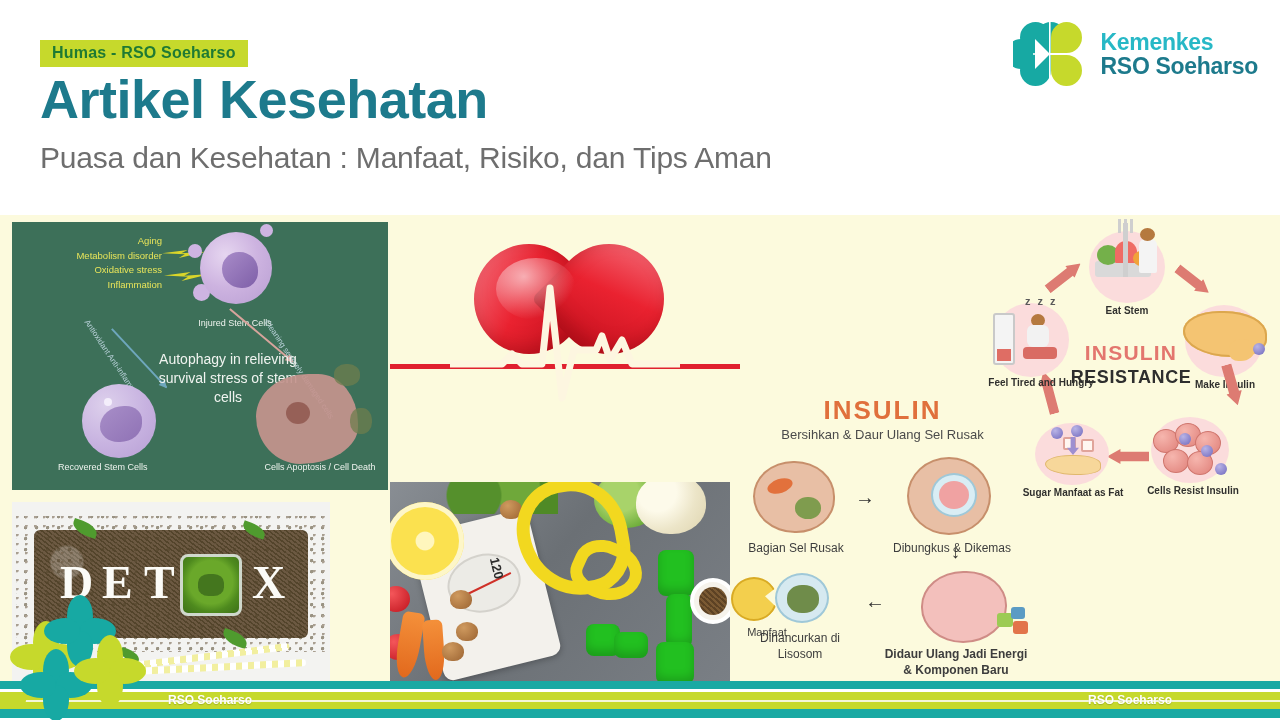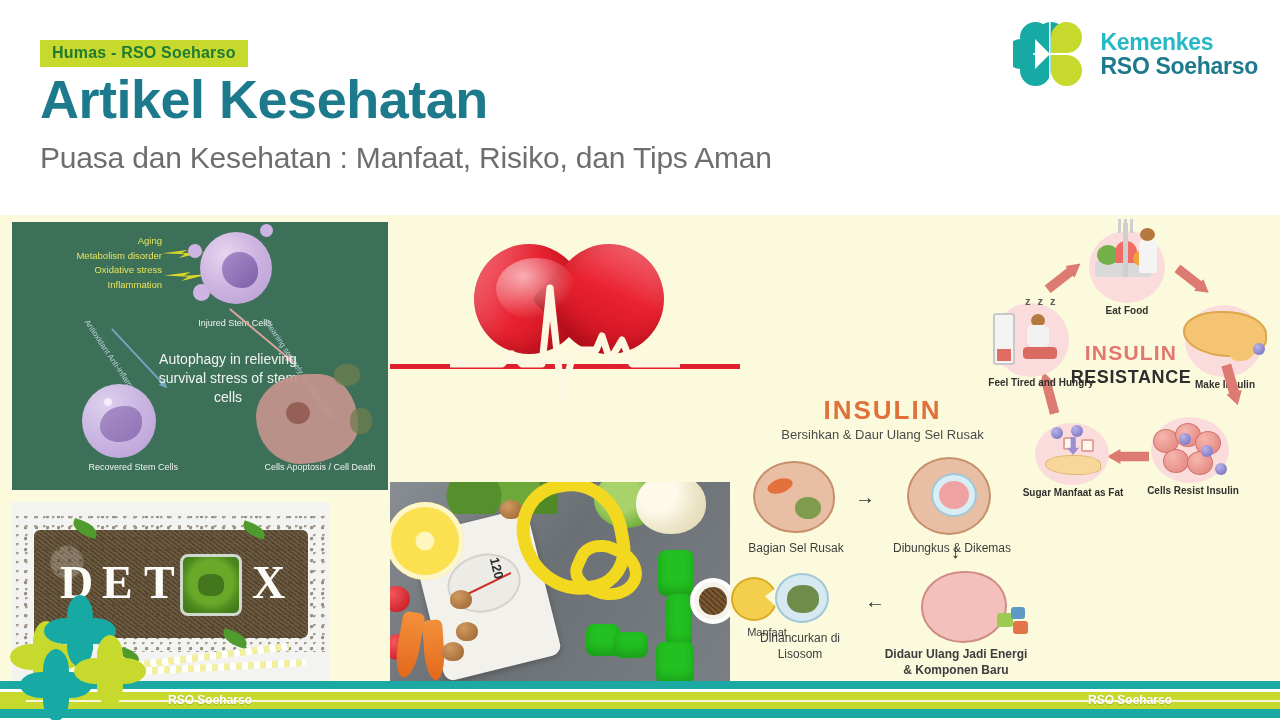--- a/index.html
+++ b/index.html
@@ -72,21 +72,21 @@
     border-radius:48% 52% 45% 55%;
     background:linear-gradient(135deg,#a98cc9,#7e5fa8);
   }
   .blob { position:absolute; border-radius:50%; background:#ceb4e2; }
   #blob-a { left:176px; top:22px; width:14px; height:14px; }
   #blob-b { left:181px; top:62px; width:17px; height:17px; }
   #blob-c { left:248px; top:2px;  width:13px; height:13px; }
 
   .ap-caption { position:absolute; color:#eef3ee; font-size:9px; }
   #cap-injured { left:168px; top:96px; width:110px; text-align:center; }
-  #cap-recovered { left:46px; top:240px; width:120px; text-align:right; }
+  #cap-recovered { left:46px; top:240px; width:120px; text-align:left; }
   #cap-apoptosis { left:238px; top:240px; width:140px; text-align:center; }
 
   #ap-center-text {
     position:absolute; left:136px; top:128px; width:160px;
     text-align:center; color:#f0f4f0; font-size:14px; line-height:1.35;
   }
 
   .diag-label { position:absolute; color:#b6cfd6; font-size:8px; line-height:1.35;
      white-space:nowrap; transform-origin:left top; }
   #lbl-antiox { left:78px; top:96px; transform:rotate(56deg); text-align:center; }
@@ -558,21 +558,21 @@
     <div id="ins-title1">INSULIN</div>
     <div id="ins-title2">RESISTANCE</div>
 
     <div class="ins-node" id="ins-n1"></div>
     <div id="ins-tray"></div>
     <div class="ins-food" id="if1"></div>
     <div class="ins-food" id="if2"></div>
     <div class="ins-food" id="if3"></div>
     <div id="ins-fork"></div>
     <div id="ins-person"></div>
-    <div class="ins-cap" id="ins-cap1">Eat Food</div>
+    <div class="ins-cap" id="ins-cap1">Eat Stem</div>
 
     <div class="ins-arrow" id="ia1"></div>
 
     <div class="ins-node" id="ins-n2"></div>
     <div id="ins-pancreas"></div>
     <div class="ins-dot" id="id1"></div>
     <div class="ins-cap" id="ins-cap2">Make Insulin</div>
 
     <div class="ins-arrow" id="ia2"></div>
 

